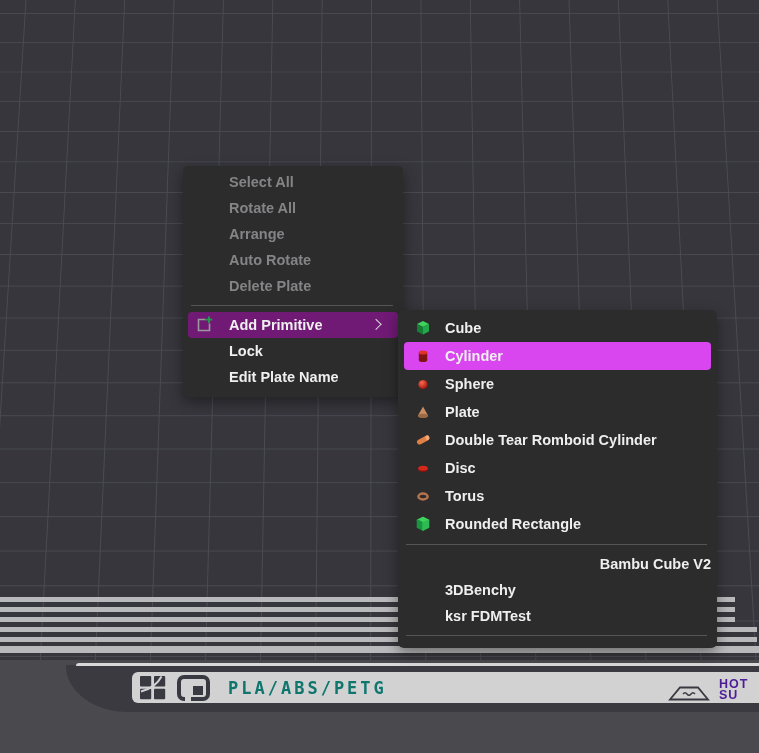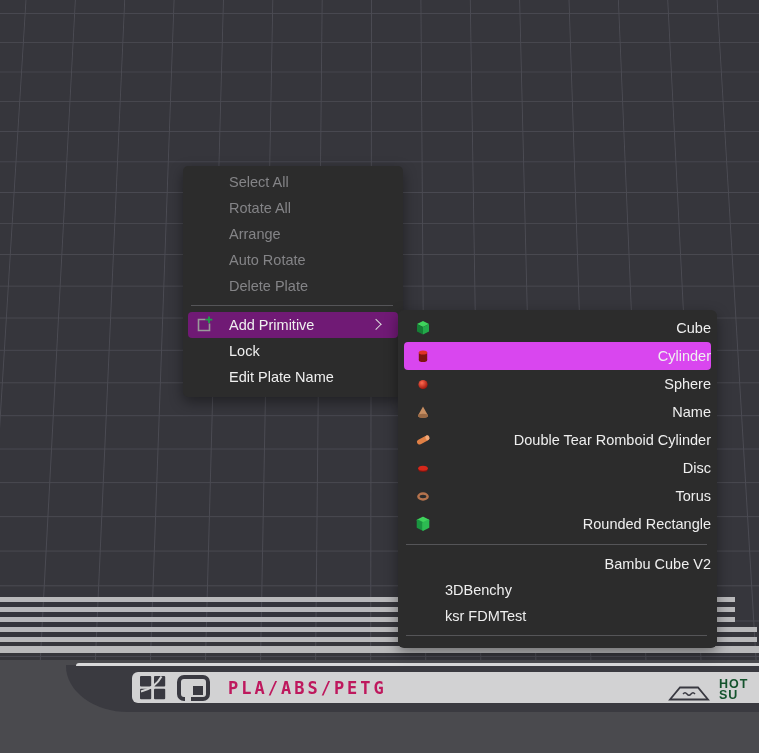--- a/index.html
+++ b/index.html
@@ -27,46 +27,46 @@
   .plate-front{position:absolute;left:66px;right:-20px;top:665px;height:47px;
     background:#3a3a40;border-bottom-left-radius:62px 46px;}
   .edge-line{position:absolute;left:76px;right:0;top:663px;height:3px;
     background:#d9d9da;border-top-left-radius:3px;}
   .brand-bar{position:absolute;left:132px;right:-20px;top:672px;height:31px;
     background:#d2d2d3;border-radius:6px 0 0 6px;display:flex;align-items:center;
     padding-left:7px;box-sizing:border-box;}
   .brand-bar svg{display:block;}
   .brand-logo{margin-right:10px;}
   .brand-text{font-family:"DejaVu Sans Mono","Liberation Mono",monospace;
-    font-weight:bold;font-size:17px;letter-spacing:3px;color:#be185d;
+    font-weight:bold;font-size:17px;letter-spacing:3px;color:#0f766e;
     margin-left:8px;white-space:nowrap;transform:scaleY(1.05);}
   .hot-group{position:absolute;left:536px;bottom:2px;display:flex;align-items:flex-end;gap:9px;}
-  .hot-text{font-size:12.5px;font-weight:bold;line-height:11px;color:#14532d;
+  .hot-text{font-size:12.5px;font-weight:bold;line-height:11px;color:#4c1d95;
     letter-spacing:1px;white-space:nowrap;}
 
   
   .menu{position:absolute;background:#2c2c2c;border-radius:5px;
     box-shadow:0 5px 14px rgba(0,0,0,.4);color:#efefef;font-size:14.5px;}
   .main-menu{left:183px;top:166px;width:220px;padding:3px 0 7px 0;}
   .sub-menu{left:398px;top:310px;width:319px;padding:4px 0 6px 0;border-radius:6px;}
   .mi{position:relative;display:flex;align-items:center;height:26px;margin:0 5px;
-    padding-left:41px;border-radius:4px;cursor:default;white-space:nowrap;}
+    padding-left:41px;border-radius:4px;cursor:default;white-space:nowrap;font-weight:bold;}
   .mi .lbl{pointer-events:none;}
   .mi.disabled{color:#848487;}
   .mi.hover-soft{background:#701a75;}
   .mi.hover{background:#d946ef;}
   .mi.with-icon{padding-left:7px;}
   .mi .mic{width:18px;height:18px;margin-right:16px;display:flex;
     align-items:center;justify-content:center;flex:0 0 18px;}
   .menu-sep{height:1px;background:#555558;margin:6px 10px 6px 8px;}
   .chev{position:absolute;right:18px;top:50%;width:7px;height:7px;
     border-top:1.7px solid #dedede;border-right:1.7px solid #dedede;
     transform:translateY(-58%) rotate(45deg);}
   .sub-menu .mi{height:28px;margin:0 6px;padding-left:41px;}
-  .sub-menu .mi.with-icon{padding-left:10px;justify-content:space-between;}
+  .sub-menu .mi.with-icon{padding-left:10px;}
   .sub-menu .mi .mic{margin-right:13px;}
 </style>
 </head>
 <body>
 
 <div class="screen">
 
   <div class="grid-layer"></div>
 
   <div class="stripe s1"></div>
@@ -179,21 +179,21 @@
       </span>
       <span class="lbl">Sphere</span>
       </div>
     <div class="mi with-icon">
       <span class="mic">
         <svg width="16" height="16" viewBox="0 0 16 16">
           <path d="M8,2.5 L13,11.5 A5,2.2 0 0 1 3,11.5 Z" fill="#c78e62"></path>
           <ellipse cx="8" cy="11.8" rx="5" ry="2.1" fill="#9b6a45"></ellipse>
         </svg>
       </span>
-      <span class="lbl">Name</span>
+      <span class="lbl">Plate</span>
       </div>
     <div class="mi with-icon">
       <span class="mic">
         <svg width="16" height="16" viewBox="0 0 16 16">
           <g transform="rotate(-28 8 8)">
             <rect x="1.5" y="5.6" width="13" height="5" rx="2.5" fill="#e08045"></rect>
             <ellipse cx="13" cy="8.1" rx="2" ry="2.4" fill="#f2a878"></ellipse>
           </g>
         </svg>
       </span>

